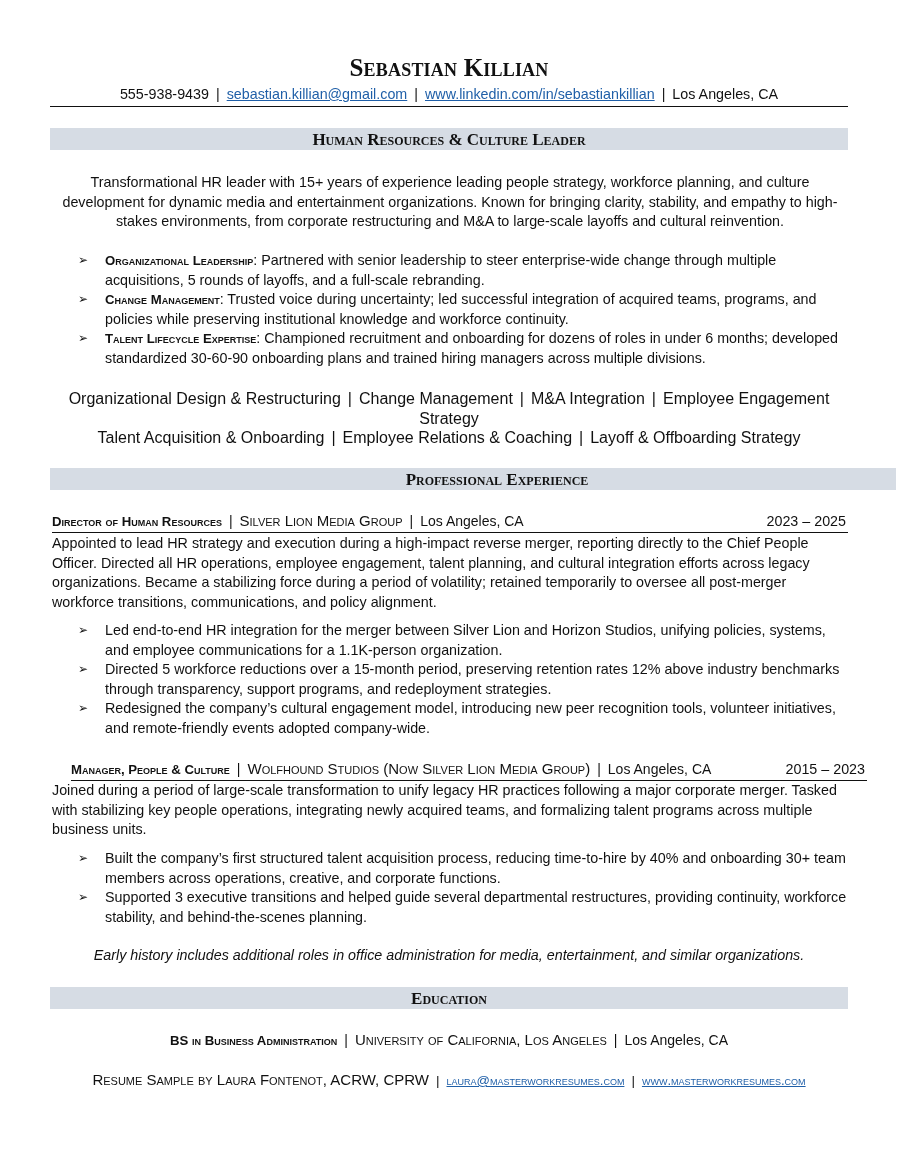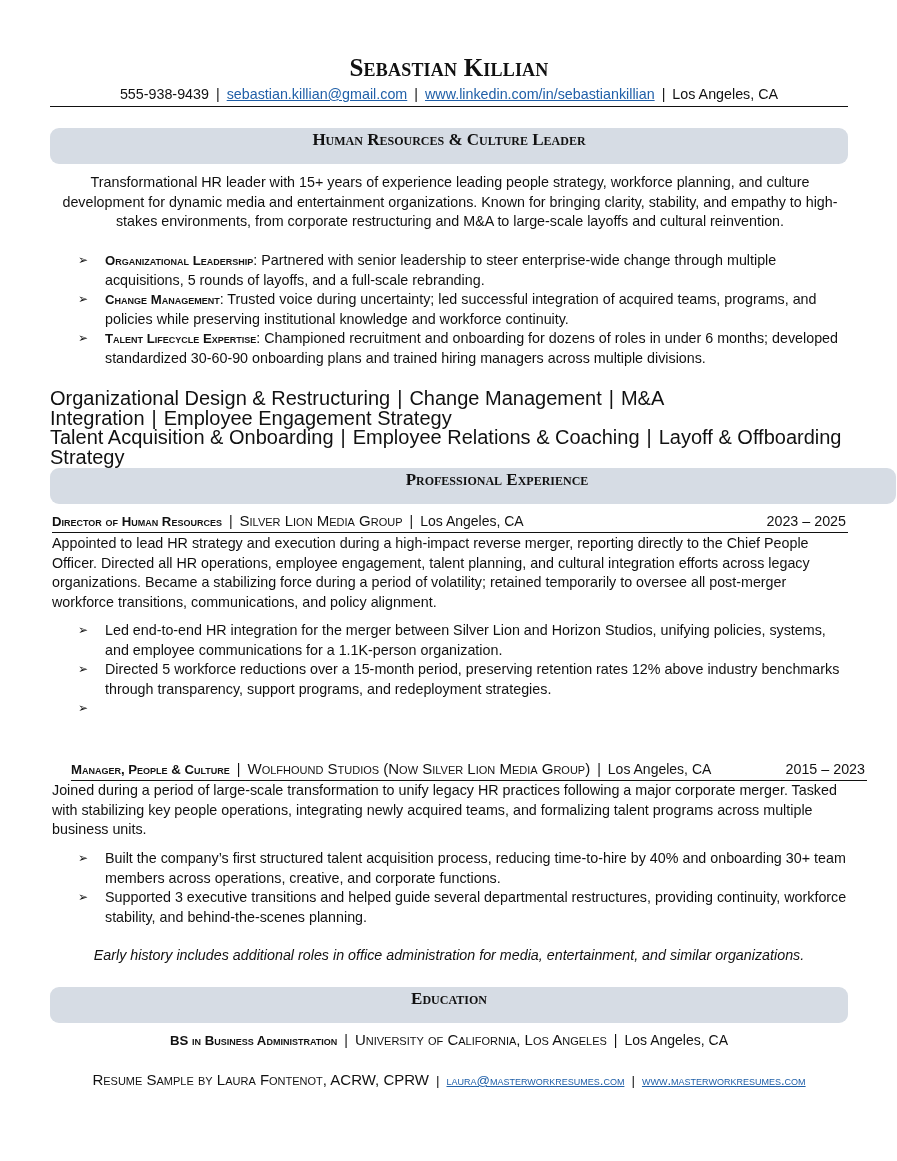--- a/index.html
+++ b/index.html
@@ -5,29 +5,29 @@
   html, body { margin:0; padding:0; background:#ffffff; }
   body { width:897px; height:1161px; position:relative; overflow:hidden;
          font-family:"Liberation Sans", sans-serif; color:#111; }
   .page { position:absolute; left:50px; top:0; width:798px; }
   .name { position:absolute; top:54px; left:0; width:798px; text-align:center;
           font-family:"Liberation Serif", serif; font-weight:bold; font-size:25px; font-variant:small-caps; letter-spacing:0.2px; color:#111; }
   .contact { position:absolute; top:86px; left:0; width:798px; text-align:center; font-size:14.3px; }
   .contact a { color:#1f5fa8; text-decoration:underline; }
   .sep { padding:0 7px; }
   .rule-top { position:absolute; top:106px; left:0; width:798px; height:0; border-top:1.6px solid #111; }
-  .bar { position:absolute; left:0; width:798px; height:36px; background:#d6dce4; text-align:center;
-         font-family:"Liberation Serif", serif; font-weight:bold; font-variant:small-caps; font-size:17px; line-height:24px; color:#111;border-radius:9px; }
+  .bar { position:absolute; left:0; width:798px; height:22px; background:#d6dce4; text-align:center;
+         font-family:"Liberation Serif", serif; font-weight:bold; font-variant:small-caps; font-size:17px; line-height:24px; color:#111; }
   .para { position:absolute; left:2px; width:796px; font-size:14.3px; line-height:19.6px; }
   .blist { position:absolute; left:28px; width:770px; margin:0; padding:0; list-style:none; font-size:14.3px; line-height:19.6px; }
   .blist li { position:relative; padding-left:27px; }
   .blist li .arrow { position:absolute; left:0; top:0; font-size:12px; }
   .sc { font-variant:small-caps; font-weight:bold; font-size:13.2px; }
   .scn { font-variant:small-caps; font-size:15px; }
-  .skills { position:absolute; top:389px; left:0; width:798px; text-align:left; font-size:20px; line-height:19.6px; }
+  .skills { position:absolute; top:389px; left:0; width:798px; text-align:center; font-size:16px; line-height:19.6px; }
   .jobhead { position:absolute; left:2px; width:796px; font-size:14px; line-height:20px; border-bottom:1.4px solid #111; }
   .jobhead .dates { position:absolute; right:2px; top:0; font-size:14.3px; }
   .italic { position:absolute; left:0; width:798px; text-align:center; font-style:italic; font-size:14.3px; }
   .edu { position:absolute; top:1031px; left:0; width:798px; text-align:center; font-size:14px; }
   .credit { position:absolute; top:1071px; left:0; width:798px; text-align:center; font-size:13.6px; }
   .credit a { color:#1f5fa8; text-decoration:underline; font-variant:small-caps; font-size:13.2px; }
 </style>
 </head>
 <body>
 
@@ -63,21 +63,21 @@
   <div class="bar" style="top:468px;padding-left:48px;">Professional Experience</div>
 
   <div class="jobhead" style="top:511px;">
     <span class="sc">Director of Human Resources</span><span class="sep">|</span><span class="scn">Silver Lion Media Group</span><span class="sep">|</span><span>Los Angeles, CA</span>
     <span class="dates">2023 – 2025</span>
   </div>
   <div class="para" style="top:534px;">Appointed to lead HR strategy and execution during a high-impact reverse merger, reporting directly to the Chief People Officer. Directed all HR operations, employee engagement, talent planning, and cultural integration efforts across legacy organizations. Became a stabilizing force during a period of volatility; retained temporarily to oversee all post-merger workforce transitions, communications, and policy alignment.</div>
   <ul class="blist" style="top:621px;">
     <li><span class="arrow">➢</span><span>Led end-to-end HR integration for the merger between Silver Lion and Horizon Studios, unifying policies, systems, and employee communications for a 1.1K-person organization.</span></li>
     <li><span class="arrow">➢</span><span>Directed 5 workforce reductions over a 15-month period, preserving retention rates 12% above industry benchmarks through transparency, support programs, and redeployment strategies.</span></li>
-    <li><span class="arrow">➢</span></li>
+    <li><span class="arrow">➢</span><span>Redesigned the company’s cultural engagement model, introducing new peer recognition tools, volunteer initiatives, and remote-friendly events adopted company-wide.</span></li>
   </ul>
 
   <div class="jobhead" style="top:759px;margin-left:19px;">
     <span class="sc">Manager, People &amp; Culture</span><span class="sep">|</span><span class="scn">Wolfhound Studios (Now Silver Lion Media Group)</span><span class="sep">|</span><span>Los Angeles, CA</span>
     <span class="dates">2015 – 2023</span>
   </div>
   <div class="para" style="top:781px;">Joined during a period of large-scale transformation to unify legacy HR practices following a major corporate merger. Tasked with stabilizing key people operations, integrating newly acquired teams, and formalizing talent programs across multiple business units.</div>
   <ul class="blist" style="top:849px;">
     <li><span class="arrow">➢</span><span>Built the company’s first structured talent acquisition process, reducing time-to-hire by 40% and onboarding 30+ team members across operations, creative, and corporate functions.</span></li>
     <li><span class="arrow">➢</span><span>Supported 3 executive transitions and helped guide several departmental restructures, providing continuity, workforce stability, and behind-the-scenes planning.</span></li>

